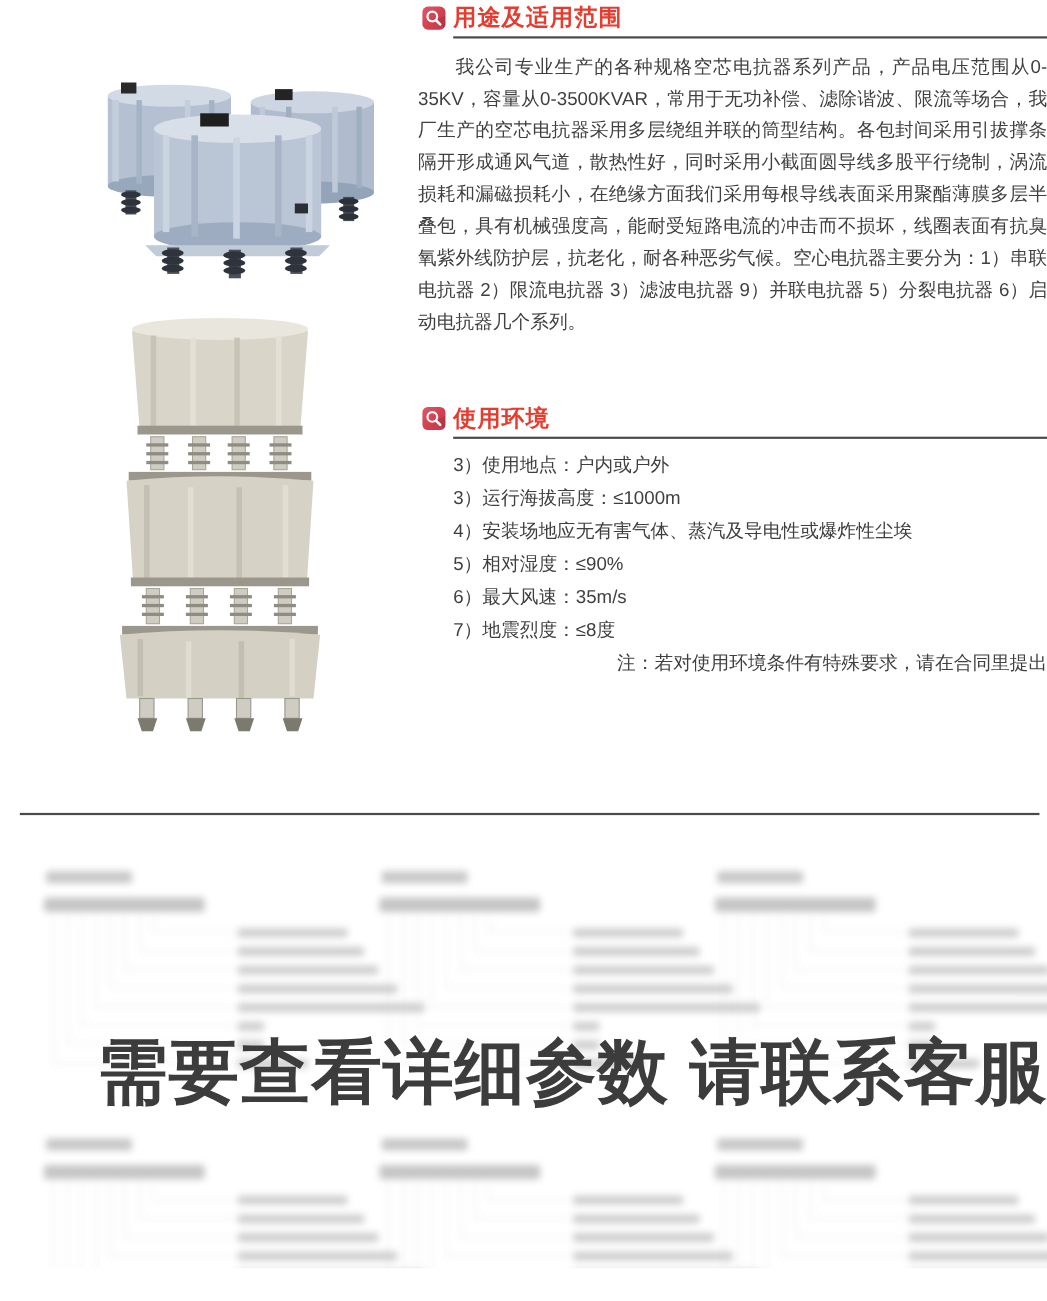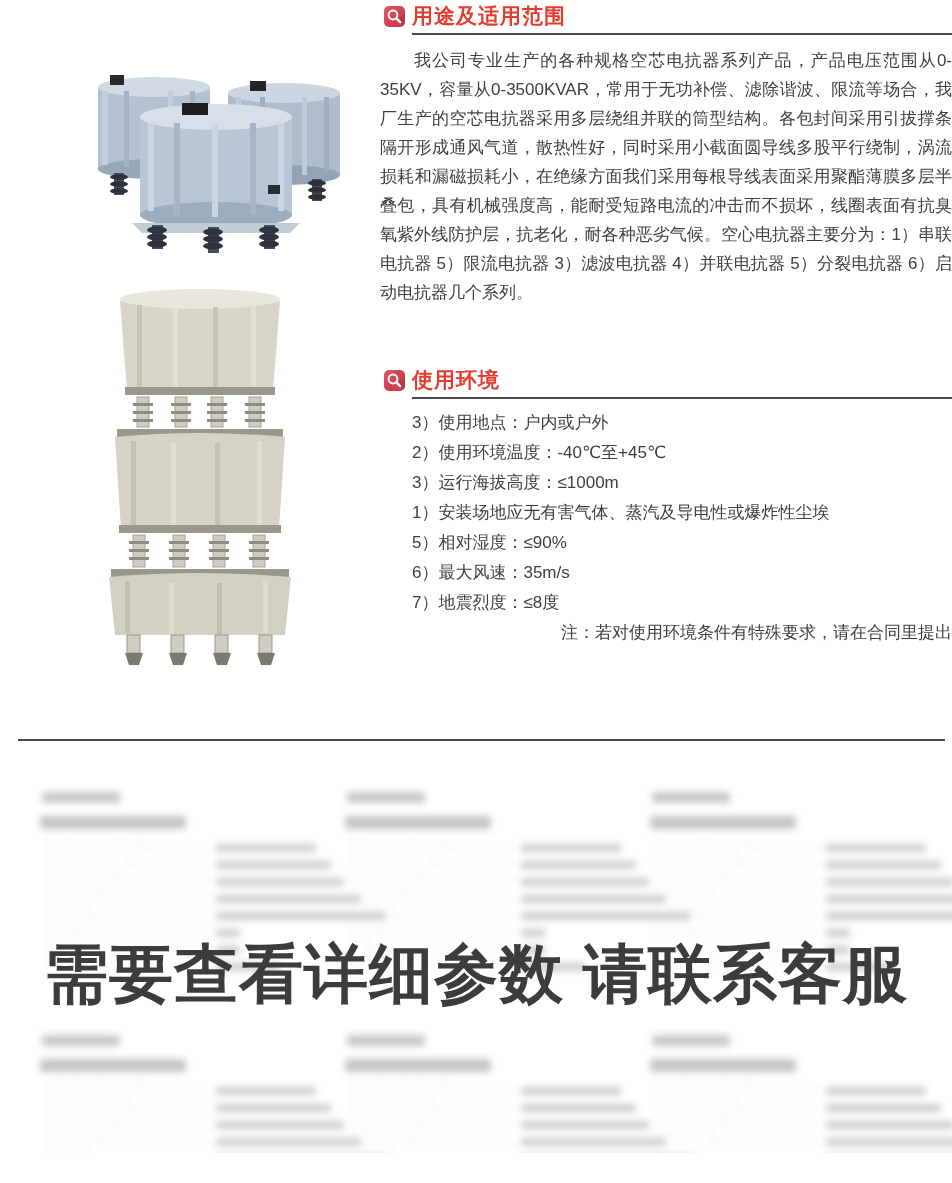--- a/index.html
+++ b/index.html
@@ -28,21 +28,21 @@
   .photo { position:absolute; }
 
   
   .models-area { position:absolute; left:0; top:750px; width:952px; height:433px; overflow:hidden; }
   .diagram { position:absolute; width:300px; height:250px; filter:blur(3.5px); opacity:.62; }
   .bar { position:absolute; background:#aeaeae; border-radius:2px; }
   .bar.title { left:2px; top:4px; width:78px; height:11px; background:#a6a6a6; }
   .bar.code  { left:0;  top:28px; width:146px; height:13px; background:#a2a2a2; }
   .conn { position:absolute; border-left:1px solid #d9d9d9; border-bottom:1px solid #d9d9d9; }
 
-  .watermark { position:absolute; left:0; top:934px; width:952px; text-align:center;
+  .watermark { position:absolute; left:0; top:934px; width:952px; text-align:right;
                font-size:64px; line-height:80px; font-weight:600; color:#3c3c3c;
                letter-spacing:1px; white-space:nowrap; z-index:5; }
 </style>
 </head>
 <body>
 
 <div class="page">
 
   <div class="photo" style="left:40px; top:45px; width:330px; height:215px;">
     <svg width="330" height="215" viewBox="0 0 330 215">
@@ -203,39 +203,38 @@
         <svg width="21" height="21" viewBox="0 0 21 21">
           <path d="M12 12 L21 21 L21 8 Z" fill="rgba(0,0,0,0.10)"></path>
           <circle cx="9" cy="9" r="4.4" fill="none" stroke="#ffffff" stroke-width="2"></circle>
           <line x1="12.4" y1="12.4" x2="16.2" y2="16.2" stroke="#ffffff" stroke-width="2.4" stroke-linecap="round"></line>
         </svg>
       </span>
       <span class="sec-title">用途及适用范围</span>
     </div>
     <div class="rule" style="left:32px; top:33px; width:540px; position:absolute;"></div>
 
-    <div class="para">我公司专业生产的各种规格空芯电抗器系列产品，产品电压范围从0-35KV，容量从0-3500KVAR，常用于无功补偿、滤除谐波、限流等场合，我厂生产的空芯电抗器采用多层绕组并联的筒型结构。各包封间采用引拔撑条隔开形成通风气道，散热性好，同时采用小截面圆导线多股平行绕制，涡流损耗和漏磁损耗小，在绝缘方面我们采用每根导线表面采用聚酯薄膜多层半叠包，具有机械强度高，能耐受短路电流的冲击而不损坏，线圈表面有抗臭氧紫外线防护层，抗老化，耐各种恶劣气候。空心电抗器主要分为：1）串联电抗器 5）限流电抗器 3）滤波电抗器 4）并联电抗器 5）分裂电抗器 6）启动电抗器几个系列。</div>
+    <div class="para">我公司专业生产的各种规格空芯电抗器系列产品，产品电压范围从0-35KV，容量从0-3500KVAR，常用于无功补偿、滤除谐波、限流等场合，我厂生产的空芯电抗器采用多层绕组并联的筒型结构。各包封间采用引拔撑条隔开形成通风气道，散热性好，同时采用小截面圆导线多股平行绕制，涡流损耗和漏磁损耗小，在绝缘方面我们采用每根导线表面采用聚酯薄膜多层半叠包，具有机械强度高，能耐受短路电流的冲击而不损坏，线圈表面有抗臭氧紫外线防护层，抗老化，耐各种恶劣气候。空心电抗器主要分为：1）串联电抗器 2）限流电抗器 3）滤波电抗器 9）并联电抗器 5）分裂电抗器 6）启动电抗器几个系列。</div>
 
     <div class="sec-header" style="left:4px; top:366px;">
       <span class="badge">
         <svg width="21" height="21" viewBox="0 0 21 21">
           <path d="M12 12 L21 21 L21 8 Z" fill="rgba(0,0,0,0.10)"></path>
           <circle cx="9" cy="9" r="4.4" fill="none" stroke="#ffffff" stroke-width="2"></circle>
           <line x1="12.4" y1="12.4" x2="16.2" y2="16.2" stroke="#ffffff" stroke-width="2.4" stroke-linecap="round"></line>
         </svg>
       </span>
       <span class="sec-title">使用环境</span>
     </div>
     <div class="rule" style="left:32px; top:397px; width:540px; position:absolute;"></div>
 
     <div class="env-list">
         <div class="env-item">3）使用地点：户内或户外</div>
-        <div class="env-item">2）使用环境温度：-40℃至+45℃</div>
         <div class="env-item">3）运行海拔高度：≤1000m</div>
-        <div class="env-item">1）安装场地应无有害气体、蒸汽及导电性或爆炸性尘埃</div>
+        <div class="env-item">4）安装场地应无有害气体、蒸汽及导电性或爆炸性尘埃</div>
         <div class="env-item">5）相对湿度：≤90%</div>
         <div class="env-item">6）最大风速：35m/s</div>
         <div class="env-item">7）地震烈度：≤8度</div>
         <div class="env-item note">注：若对使用环境条件有特殊要求，请在合同里提出</div>
       </div>
   </div>
 
   <div class="rule" style="left:18px; top:739px; width:927px; position:absolute;"></div>
 
   <div class="models-area" id="models-area">

